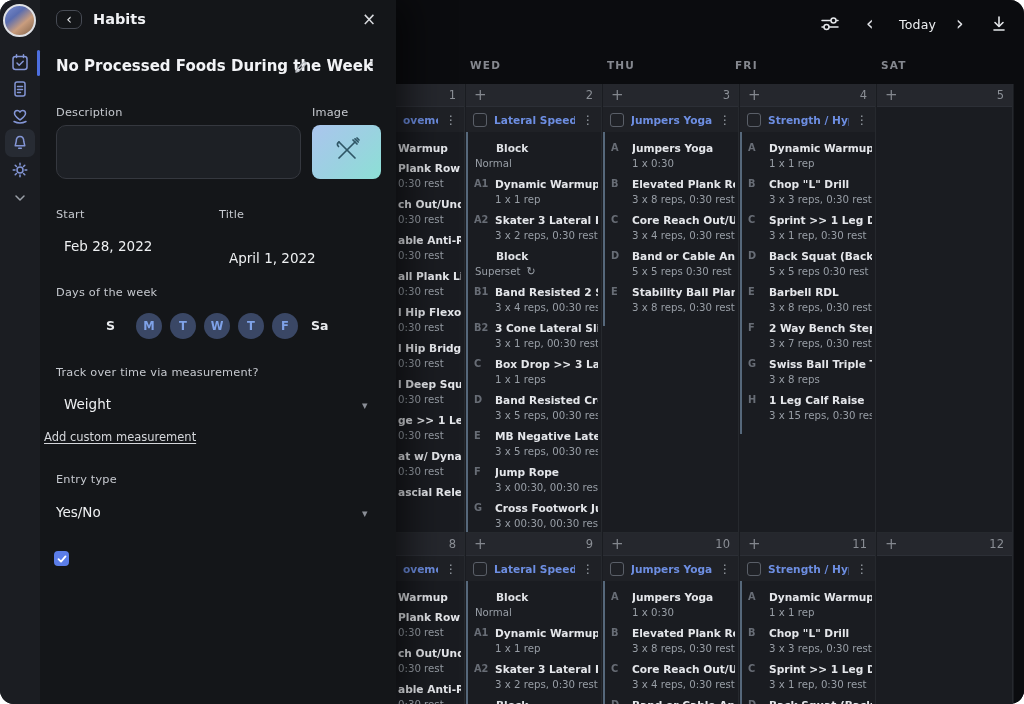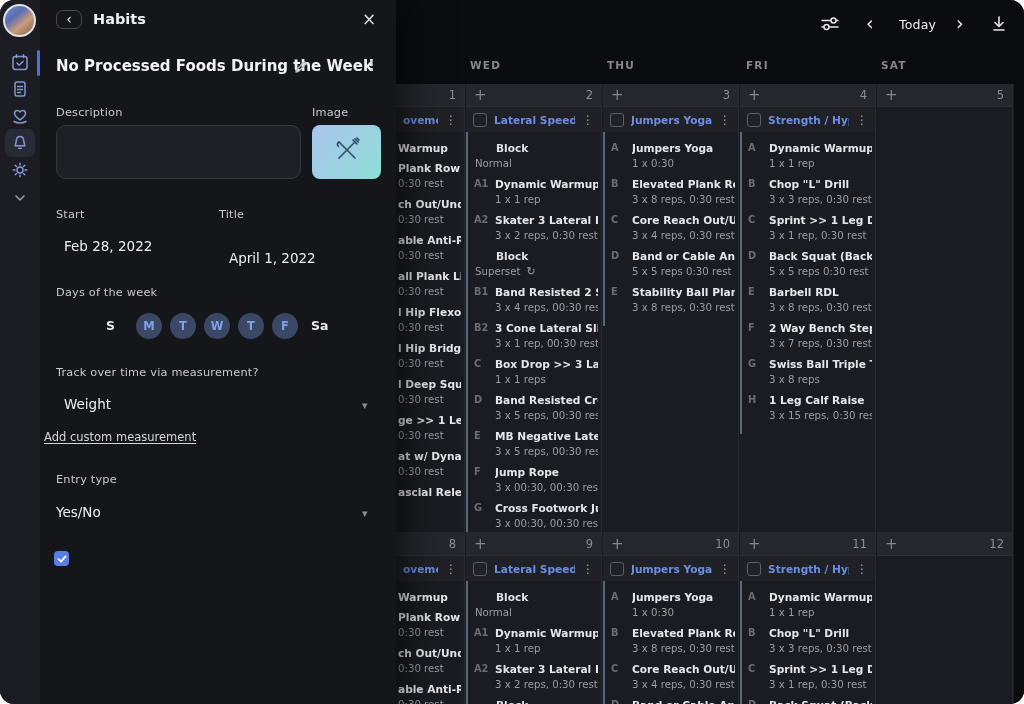--- a/index.html
+++ b/index.html
@@ -83,21 +83,21 @@
     <span class="tbtn" style="left:594px;top:14px;">
       <svg width="18" height="20" viewBox="0 0 18 20" style="stroke:#e4e6e9;fill:none;stroke-width:1.6;stroke-linecap:round;stroke-linejoin:round;">
         <line x1="9" y1="3" x2="9" y2="12"></line>
           <polyline points="5,8.5 9,12.5 13,8.5"></polyline>
           <line x1="4" y1="16" x2="14" y2="16"></line>
       </svg>
     </span>
     <div>
         <span class="dh" style="left: 74px;">WED</span>
         <span class="dh" style="left: 211px;">THU</span>
-        <span class="dh" style="left: 350px;">FRI</span>
+        <span class="dh" style="left: 339px;">FRI</span>
         <span class="dh" style="left: 485px;">SAT</span>
       </div>
   </div>
 
   <div class="grid">
     <div class="rightstrip"></div>
   <div class="cell row1" style="left: 0px; top: 0px; width: 69px; height: 449px;">
         <div class="numstrip">
           <span class="dnum">1</span>
         </div>

